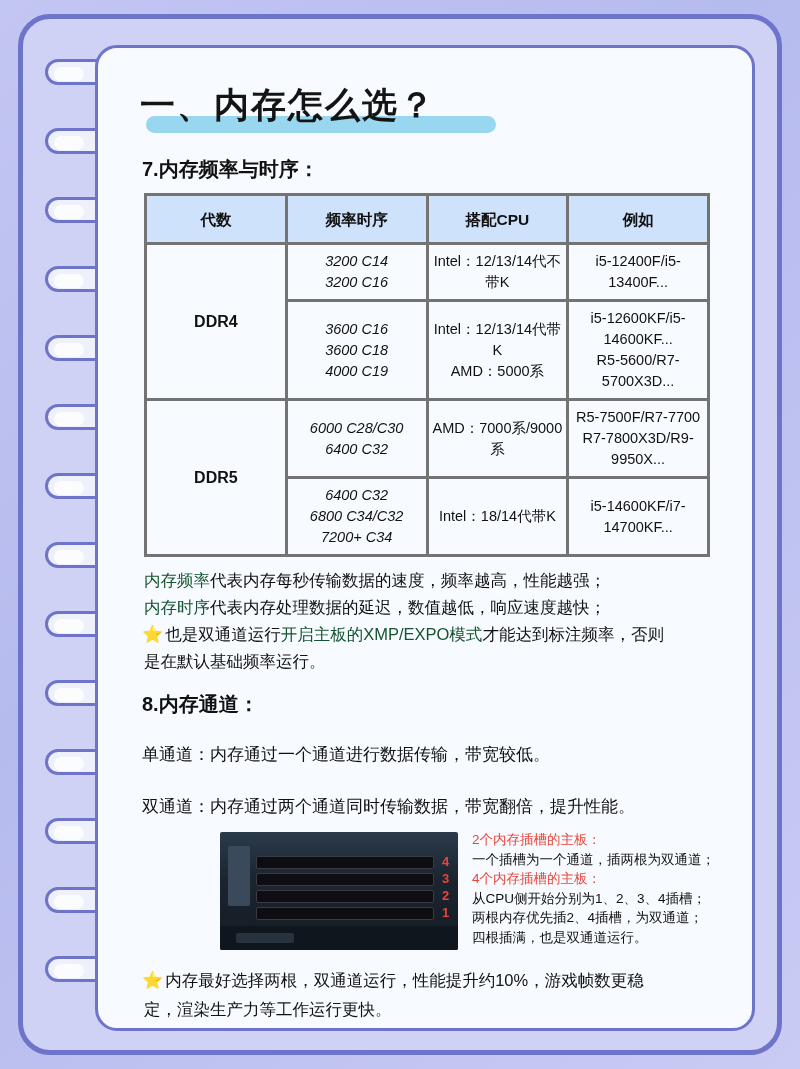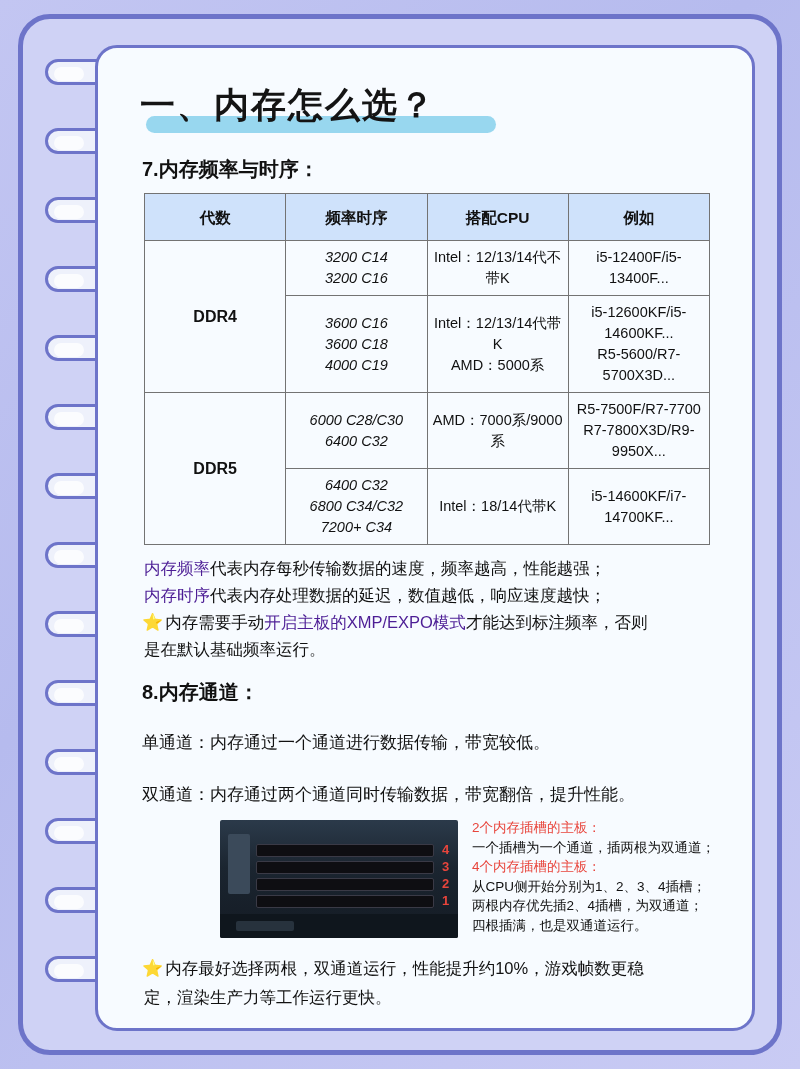--- a/index.html
+++ b/index.html
@@ -115,21 +115,21 @@
   }
   table.specs {
     margin-left: 46px;
     width: 566px;
     border-collapse: collapse;
     table-layout: fixed;
     font-size: 14.5px;
     color: #111;
   }
   table.specs th, table.specs td {
-    border: 1px solid #737373;
+    border: 3px solid #737373;
     text-align: center;
     vertical-align: middle;
     padding: 6px 2px;
     line-height: 21px;
   }
   table.specs thead th {
     background: #cfe2fb;
     font-weight: bold;
     font-size: 15.5px;
     height: 34px;
@@ -149,21 +149,21 @@
     font-size: 16.5px;
     line-height: 27px;
     color: #111;
   }
   .note-line { display: block; white-space: nowrap; }
   .star {
     color: #f5c518;
     font-size: 17px;
     margin-right: 2px;
   }
-  .red { color: #4c1d95; }
+  .red { color: #14532d; }
   .indent { padding-left: 2px; }
 
   .para {
     margin: 22px 0 0 44px;
     font-size: 17px;
     line-height: 30px;
     color: #111;
   }
 
   .board-block {
@@ -309,21 +309,21 @@
                 <td class="freq">6400 C32<br>6800 C34/C32<br>7200+ C34</td>
                 <td class="cpu">Intel：18/14代带K</td>
                 <td class="eg">i5-14600KF/i7-14700KF...</td>
               </tr>
             </tbody>
         </table>
 
         <div class="notes" id="notes7">
             <div class="note-line"><span class="indent"></span><span class="red">内存频率</span><span>代表内存每秒传输数据的速度，频率越高，性能越强；</span></div>
             <div class="note-line"><span class="indent"></span><span class="red">内存时序</span><span>代表内存处理数据的延迟，数值越低，响应速度越快；</span></div>
-            <div class="note-line"><span class="star">⭐</span><span>内存需要手动</span><span class="red">开启主板的XMP/EXPO模式</span><span>才能达到标注频率，否则</span></div>
+            <div class="note-line"><span class="star">⭐</span><span>也是双通道运行</span><span class="red">开启主板的XMP/EXPO模式</span><span>才能达到标注频率，否则</span></div>
             <div class="note-line"><span class="indent"></span><span>是在默认基础频率运行。</span></div>
           </div>
 
         <h2 class="section">8.内存通道：</h2>
 
         <div class="para">单通道：内存通过一个通道进行数据传输，带宽较低。</div>
         <div class="para">双通道：内存通过两个通道同时传输数据，带宽翻倍，提升性能。</div>
 
         <div class="board-block">
           <div class="board-img">

